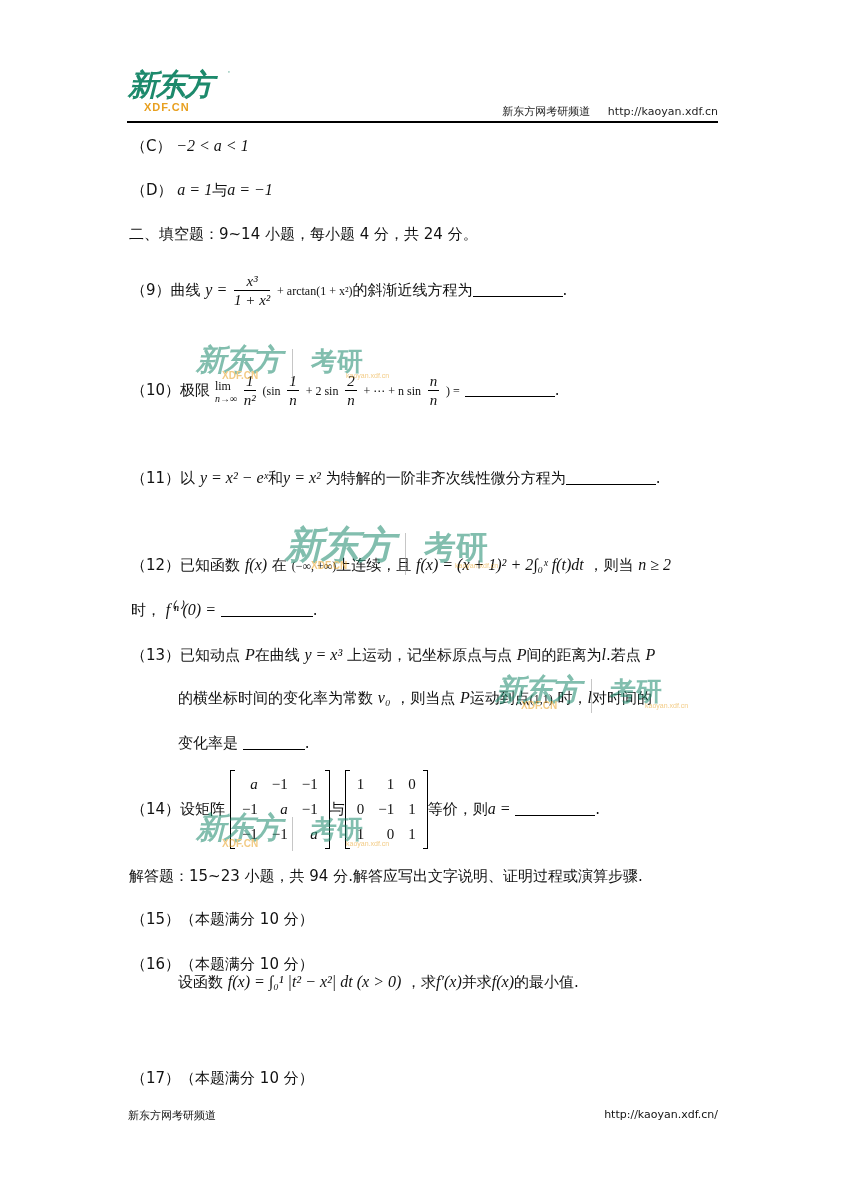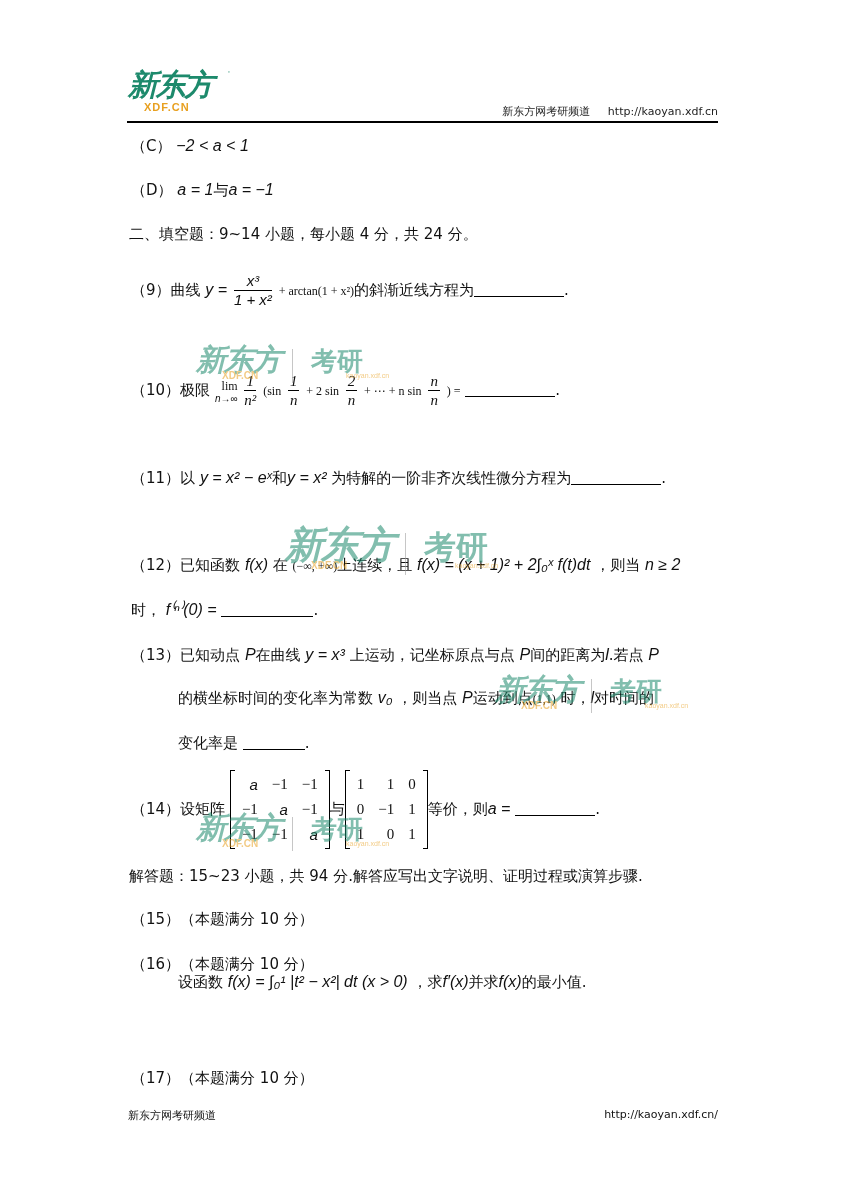--- a/index.html
+++ b/index.html
@@ -7,21 +7,21 @@
   .abs { position:absolute; }
   .logo { left:128px; top:68px; width:110px; height:48px; }
   .logo-cn { position:absolute; left:0; top:0; font-size:30px; font-weight:bold; font-style:italic; color:#1d8a6c; letter-spacing:-2px; line-height:34px; font-family:"DejaVu Sans", sans-serif; }
   .logo-en { position:absolute; left:16px; top:33px; font-size:11px; font-weight:bold; color:#e8a020; letter-spacing:1px; font-family:"Liberation Sans", sans-serif; }
   .logo-tm { position:absolute; left:100px; top:2px; font-size:7px; color:#1d8a6c; }
   .header-right { right:126px; top:104px; font-size:11px; color:#222; white-space:nowrap; }
   .header-right span { margin-left:14px; }
   .header-rule { left:127px; top:121px; width:591px; height:2px; background:#000; }
   .line { position:absolute; left:131px; font-size:15px; white-space:nowrap; line-height:20px; }
   .indent { left:178px; }
-  .m { font-family:Liberation Sans, sans-serif; font-style:italic; font-size:16px; }
+  .m { font-family:Liberation Serif, serif; font-style:italic; font-size:16px; }
   .mr { font-family:"Liberation Serif", serif; font-size:12px; }
   .blank { display:inline-block; border-bottom:1px solid #000; height:16px; vertical-align:-2px; }
   .frac { display:inline-block; vertical-align:middle; text-align:center; margin:0 2px; font-family:"Liberation Serif", serif; }
   .frac .num { display:block; border-bottom:1px solid #000; padding:0 2px; font-size:15px; line-height:18px; }
   .frac .den { display:block; font-size:15px; line-height:18px; }
   .matrix { display:inline-block; vertical-align:middle; border-left:1px solid #000; border-right:1px solid #000; padding:2px 4px; position:relative; font-family:"Liberation Serif", serif; }
   .matrix:before, .matrix:after { content:""; position:absolute; top:0; bottom:0; width:5px; border-top:1px solid #000; border-bottom:1px solid #000; }
   .matrix:before { left:-1px; }
   .matrix:after { right:-1px; }
   .matrix table { border-collapse:collapse; }
@@ -62,21 +62,21 @@
 
 <div class="line" style="top:272px;">
   <span>（9）曲线</span>
   <span class="m">y =</span>
   <span class="frac"><span class="num m">x³</span><span class="den m">1 + x²</span></span>
   <span class="mr">+ arctan(1 + x²)</span><span>的斜渐近线方程为</span><span class="blank" style="width:90px;"></span><span>.</span>
 </div>
 
 <div class="line" style="top:372px;">
   <span>（10）极限</span>
-  <span style="display:inline-block; vertical-align:middle; text-align:right;"><span class="mr" style="display:block; line-height:16px;">lim</span><span class="m" style="display:block; font-size:10px; line-height:10px;">n→∞</span></span>
+  <span style="display:inline-block; vertical-align:middle; text-align:left;"><span class="mr" style="display:block; line-height:16px;">lim</span><span class="m" style="display:block; font-size:10px; line-height:10px;">n→∞</span></span>
   <span class="frac m"><span class="num">1</span><span class="den">n²</span></span>
   <span class="mr">(sin</span>
   <span class="frac m"><span class="num">1</span><span class="den">n</span></span>
   <span class="mr">+ 2 sin</span>
   <span class="frac m"><span class="num">2</span><span class="den">n</span></span>
   <span class="mr">+ ⋯ + n sin</span>
   <span class="frac m"><span class="num">n</span><span class="den">n</span></span>
   <span class="mr">) =</span>
   <span class="blank" style="width:90px;"></span><span>.</span>
 </div>

